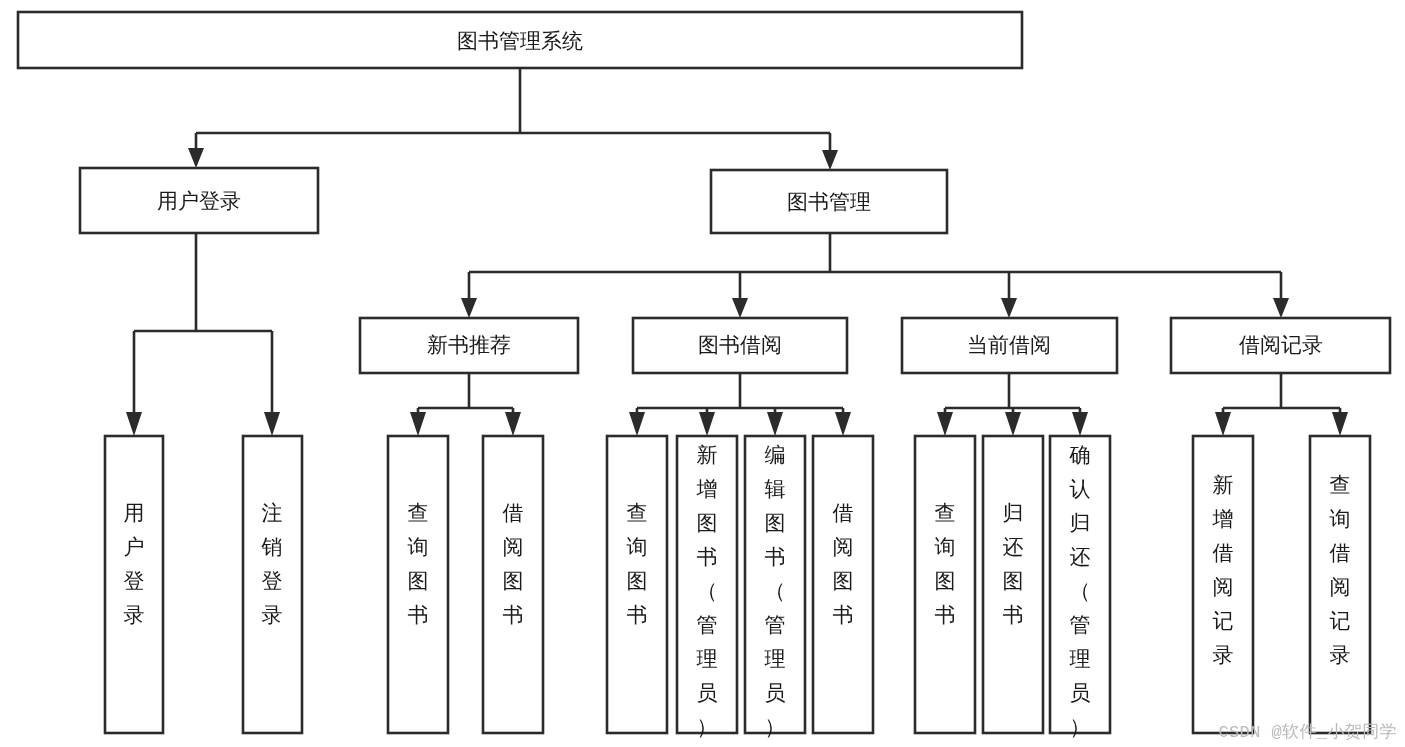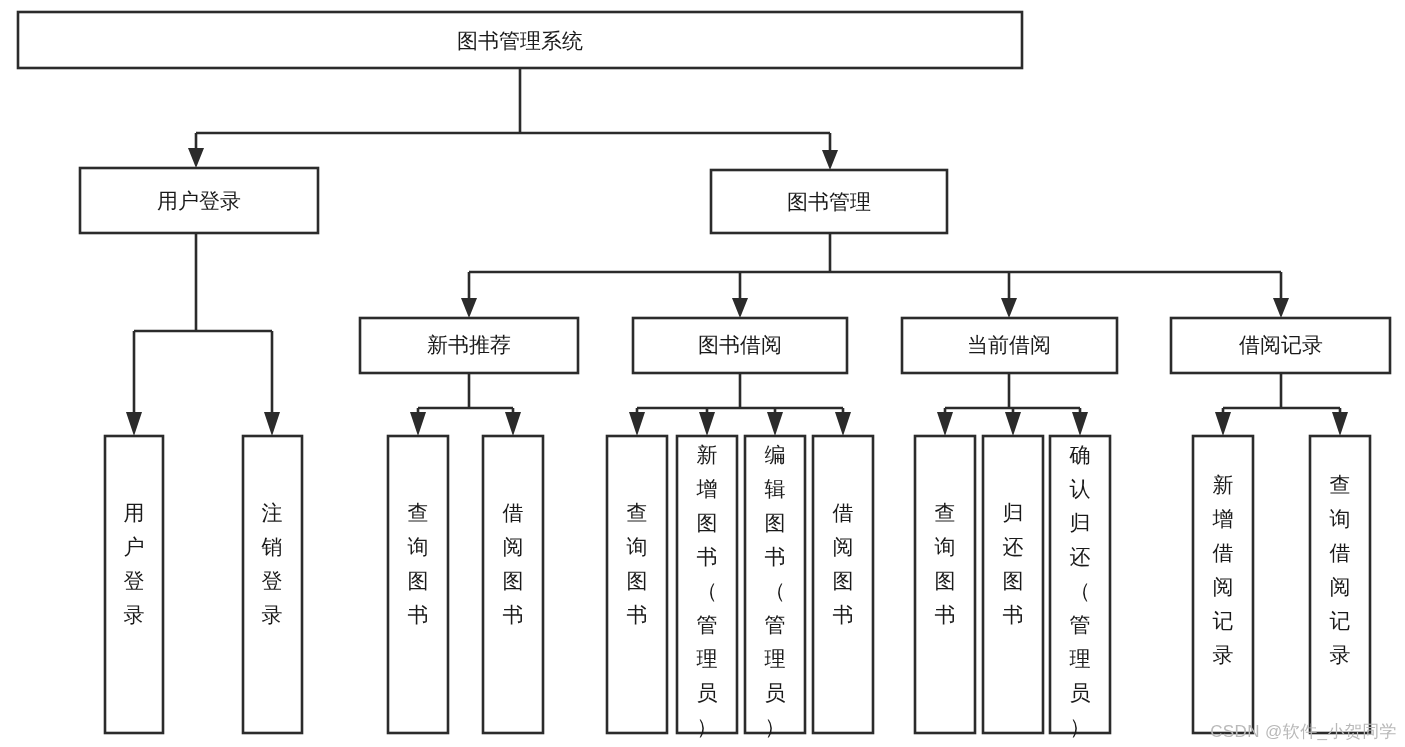--- a/index.html
+++ b/index.html
@@ -51,21 +51,21 @@
   .node-label-vertical {
     fill: #1a1a1a;
     font-family: "DejaVu Sans", "Liberation Sans", sans-serif;
     font-size: 21px;
     text-anchor: middle;
   }
   .watermark {
     position: absolute;
     right: 8px;
     bottom: 4px;
-    font-family: Liberation Sans, sans-serif;
+    font-family: Liberation Mono, monospace;
     font-size: 17px;
     color: #b9b9b9;
     white-space: nowrap;
     letter-spacing: 0.4px;
   }
 </style>
 </head>
 <body>
 
 <div id="chart-root">

